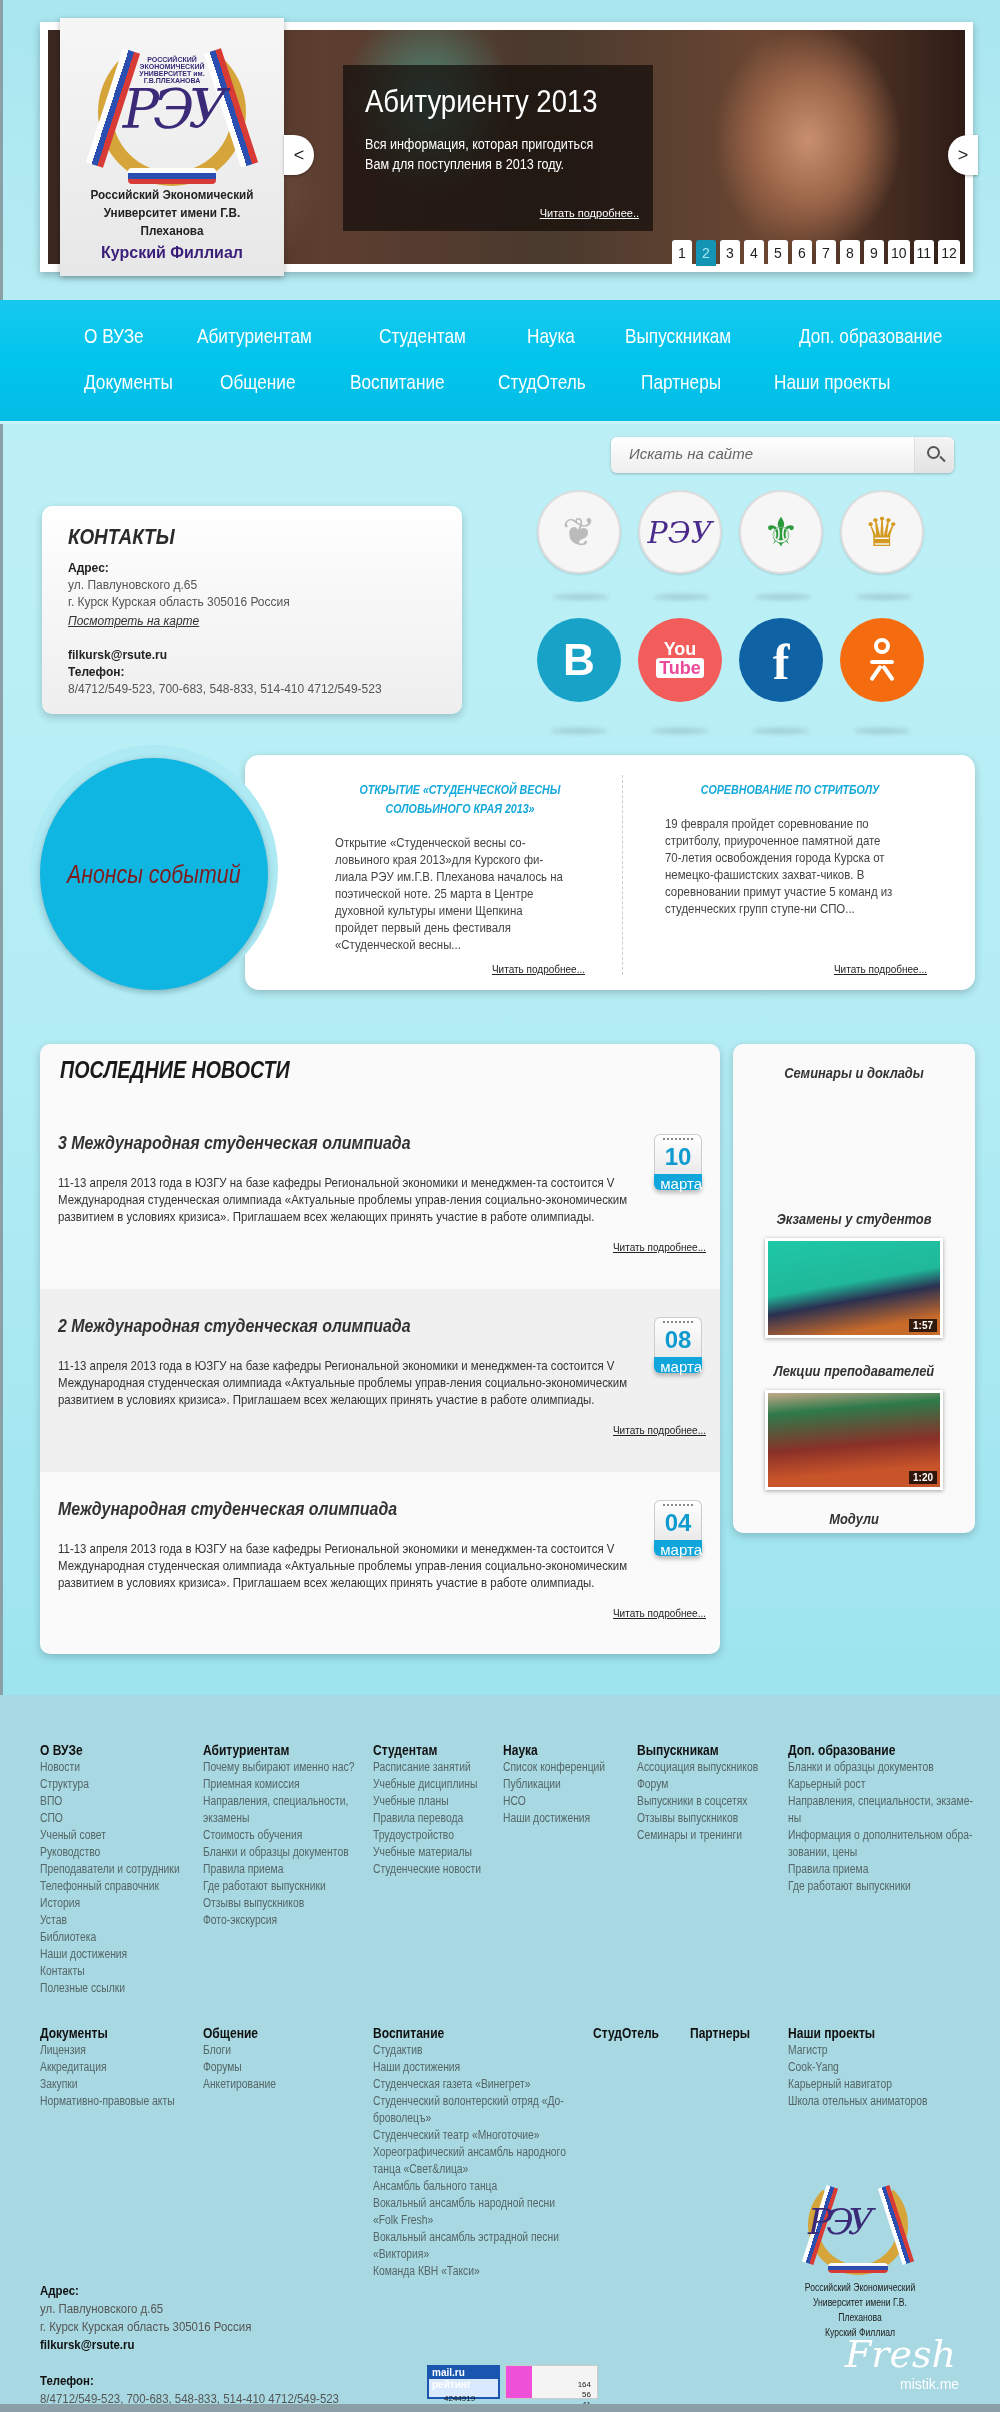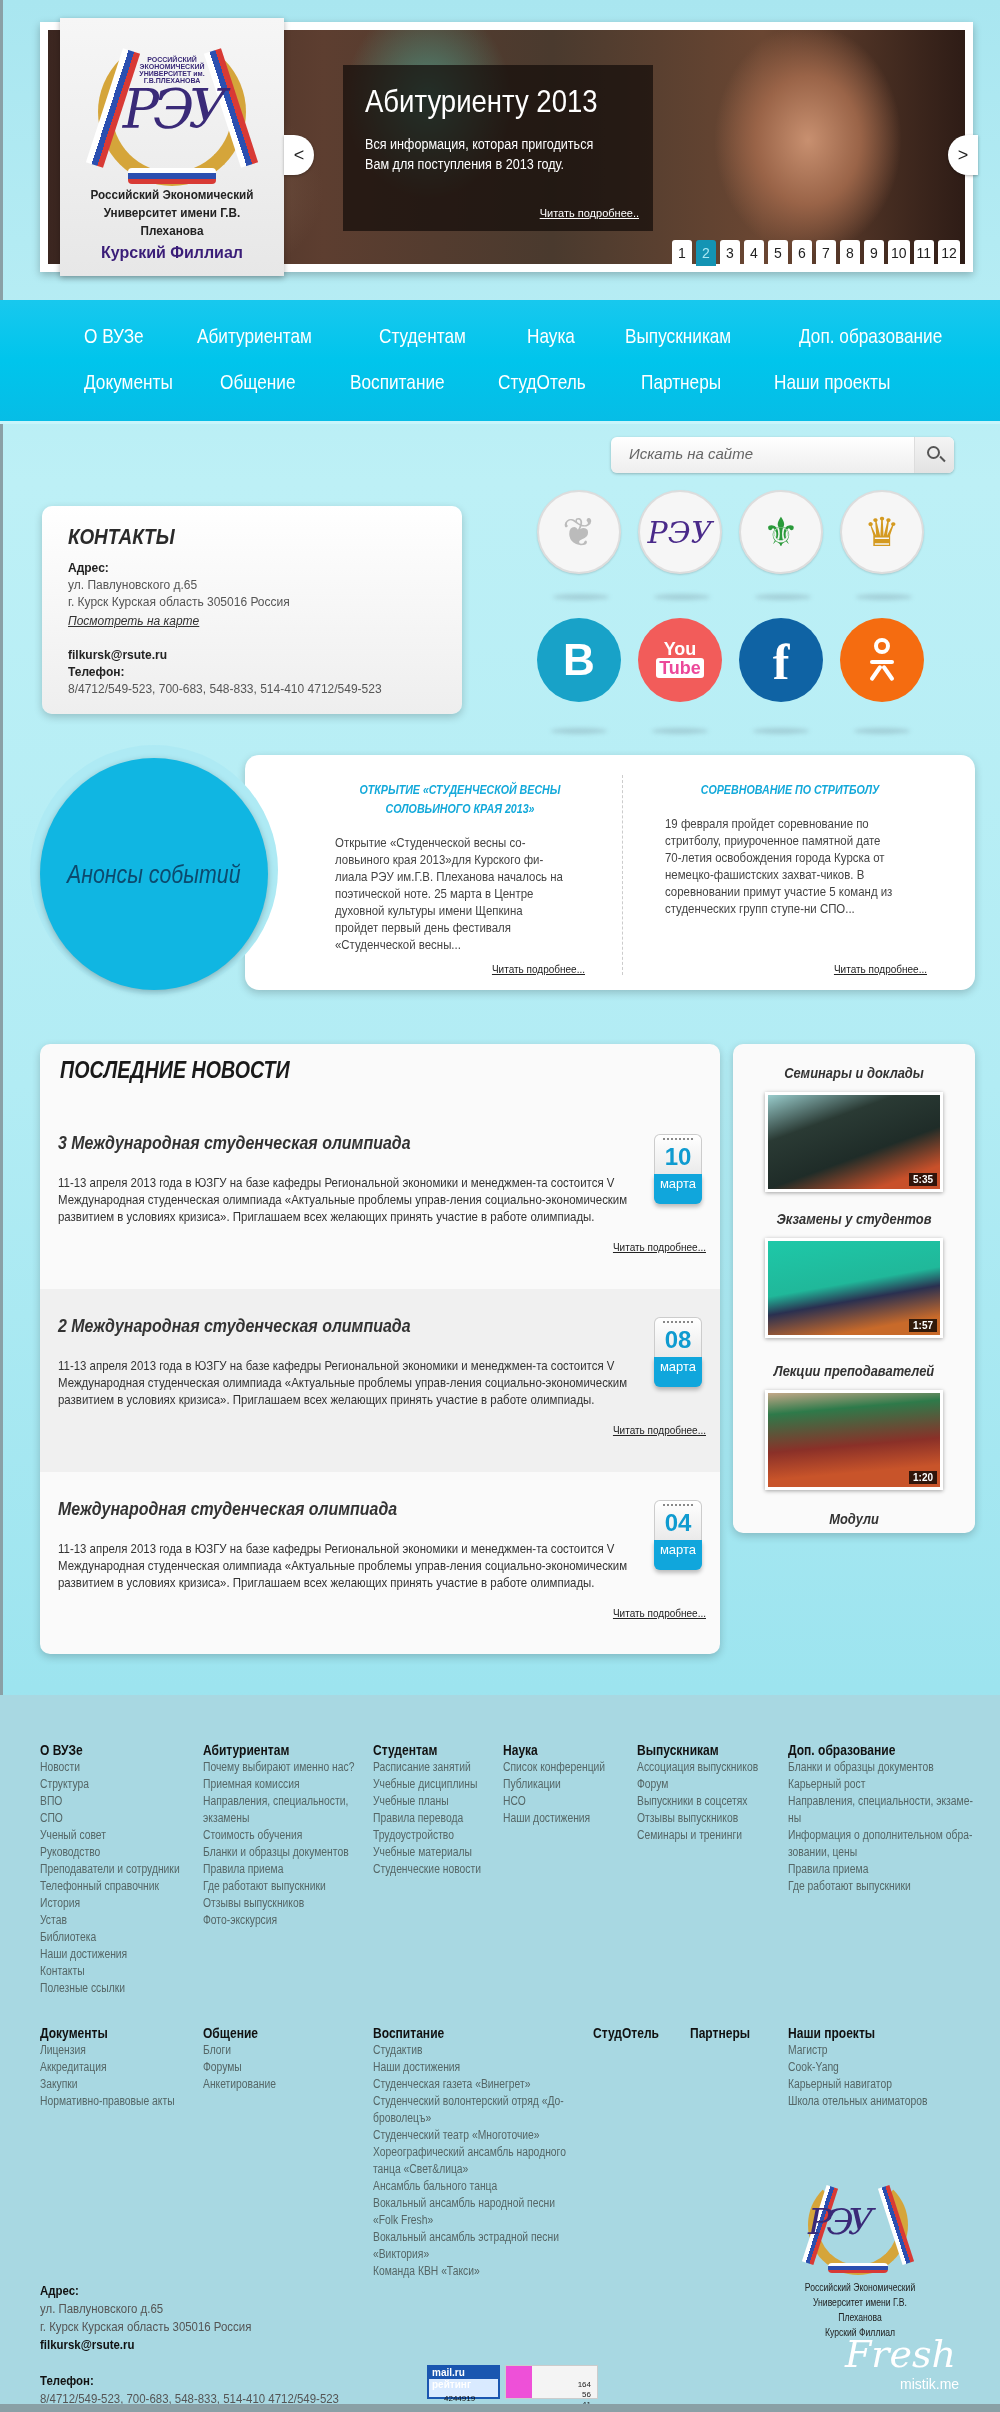--- a/index.html
+++ b/index.html
@@ -74,21 +74,21 @@
 .soc.ok{background:#f56c10}
 .ok-head{position:absolute;left:34px;top:20px;width:16px;height:16px;border:4px solid #fff;border-radius:50%}
 .ok-arms{position:absolute;left:30px;top:42px;width:24px;height:4px;background:#fff;border-radius:2px}
 .ok-legl,.ok-legr{position:absolute;top:46px;width:4px;height:18px;background:#fff;border-radius:2px}
 .ok-legl{left:34px;transform:rotate(35deg)}
 .ok-legr{left:46px;transform:rotate(-35deg)}
 
 
 .events-panel{position:absolute;left:245px;top:755px;width:730px;height:235px;background:#fff;border-radius:14px;box-shadow:0 3px 8px rgba(0,0,0,.2)}
 .events-circle-bg{position:absolute;left:30px;top:745px;width:248px;height:250px;border-radius:50%;background:#aeeaf4}
-.events-circle{position:absolute;left:40px;top:758px;width:228px;height:232px;border-radius:50%;background:#10b6e2;box-shadow:0 2px 6px rgba(0,0,0,.25);color:#0c4a6e;text-align:center;line-height:232px;font-size:26px;font-style:italic;z-index:2}
+.events-circle{position:absolute;left:40px;top:758px;width:228px;height:232px;border-radius:50%;background:#10b6e2;box-shadow:0 2px 6px rgba(0,0,0,.25);color:#7f1d1d;text-align:center;line-height:232px;font-size:26px;font-style:italic;z-index:2}
 .events-circle span{display:inline-block;transform:scaleX(.82)}
 .event{position:absolute;top:780px;width:250px}
 .event.e1{left:335px}
 .event.e2{left:665px}
 .event h3{font-style:italic;font-weight:bold;font-size:13px;color:#13a9da;text-align:center;text-transform:uppercase;line-height:19px;transform:scaleX(.82);margin-bottom:16px}
 .event p{font-size:13px;color:#444;line-height:17px;transform:scaleX(.88);transform-origin:left;width:260px}
 .event a{position:absolute;right:0;font-size:10px;color:#222;text-decoration:underline}
 .event.e1 a{top:184px}
 .event.e2 a{top:184px;right:-12px}
 .divider-v{position:absolute;left:622px;top:775px;width:0;height:200px;border-left:1px dashed #ccc}
@@ -97,21 +97,21 @@
 .news{position:absolute;left:40px;top:1044px;width:680px;height:610px;background:#fafafa;border-radius:10px;box-shadow:0 3px 8px rgba(0,0,0,.2);overflow:hidden}
 .news h2{position:absolute;left:20px;top:12px;font-style:italic;font-weight:bold;font-size:24px;color:#1a1a1a;transform:scaleX(.82);transform-origin:left;white-space:nowrap}
 .news-item{position:absolute;left:0;width:680px;height:183px}
 .news-item.alt{background:#f0f0f0}
 .news-item h3{position:absolute;left:18px;top:26px;font-style:italic;font-weight:bold;font-size:19px;color:#333;transform:scaleX(.84);transform-origin:left;white-space:nowrap}
 .news-item p{position:absolute;left:18px;top:68px;width:650px;font-size:13px;color:#333;line-height:17px;transform:scaleX(.88);transform-origin:left}
 .news-item a{position:absolute;right:14px;top:136px;font-size:10px;color:#222;text-decoration:underline}
 .cal{position:absolute;left:614px;top:28px;width:48px;height:60px}
 .cal .top{height:40px;background:linear-gradient(180deg,#fff,#eaeaea);border-radius:6px 6px 0 0;border:1px solid #ccc;border-bottom:none;text-align:center;color:#0f9bd0;font-weight:bold;font-size:24px;line-height:44px;position:relative}
 .cal .top:before{content:"";position:absolute;left:8px;right:8px;top:3px;border-top:2px dotted #888}
-.cal .bot{height:30px;background:#10a6dc;color:#fff;text-align:center;font-size:13px;line-height:20px;border-radius:0 0 6px 6px;box-shadow:0 3px 4px rgba(0,0,0,.25)}
+.cal .bot{height:16px;background:#10a6dc;color:#fff;text-align:right;font-size:15px;line-height:20px;border-radius:0 0 6px 6px;box-shadow:0 3px 4px rgba(0,0,0,.25)}
 
 
 .videos{position:absolute;left:733px;top:1044px;width:242px;height:489px;background:#fafafa;border-radius:10px;box-shadow:0 3px 8px rgba(0,0,0,.2)}
 .vid-title{position:absolute;left:0;width:242px;text-align:center;font-style:italic;font-weight:bold;font-size:15px;color:#333;transform:scaleX(.86)}
 .vid{position:absolute;left:32px;width:178px;height:100px;border:3px solid #fff;box-shadow:0 1px 4px rgba(0,0,0,.35)}
 .vid .dur{position:absolute;right:3px;bottom:3px;background:rgba(0,0,0,.75);color:#fff;font-size:10px;padding:1px 4px;font-weight:bold}
 .v1{background:linear-gradient(160deg,#9cc 0%,#2a3a34 30%,#1f2c28 60%,#c8502a 85%)}
 .v2{background:linear-gradient(170deg,#1ec8a8 0%,#20b89a 45%,#2a3050 60%,#c86a2a 85%)}
 .v3{background:linear-gradient(175deg,#c4a888 0%,#2e7a4a 20%,#8a3028 55%,#c8542a 80%)}
 .v4{background:linear-gradient(170deg,#18b898 0%,#6a4a3a 40%,#c05a2a 70%,#2a2a3a 90%)}
@@ -291,23 +291,20 @@
     <a href="#">Читать подробнее...</a>
     <div class="cal">
         <div class="top">04</div>
         <div class="bot">марта</div>
       </div>
   </div>
 </div>
 
 <div class="videos">
   <div class="vid-title" style="top:20px">Семинары и доклады</div>
-  <div class="vid v1" style="top:48px">
-      <span class="dur">5:35</span>
-    </div>
   <div class="vid-title" style="top:166px">Экзамены у студентов</div>
   <div class="vid v2" style="top:194px">
       <span class="dur">1:57</span>
     </div>
   <div class="vid-title" style="top:318px">Лекции преподавателей</div>
   <div class="vid v3" style="top:346px">
       <span class="dur">1:20</span>
     </div>
   <div class="vid-title" style="top:466px">Модули</div>
 </div>

